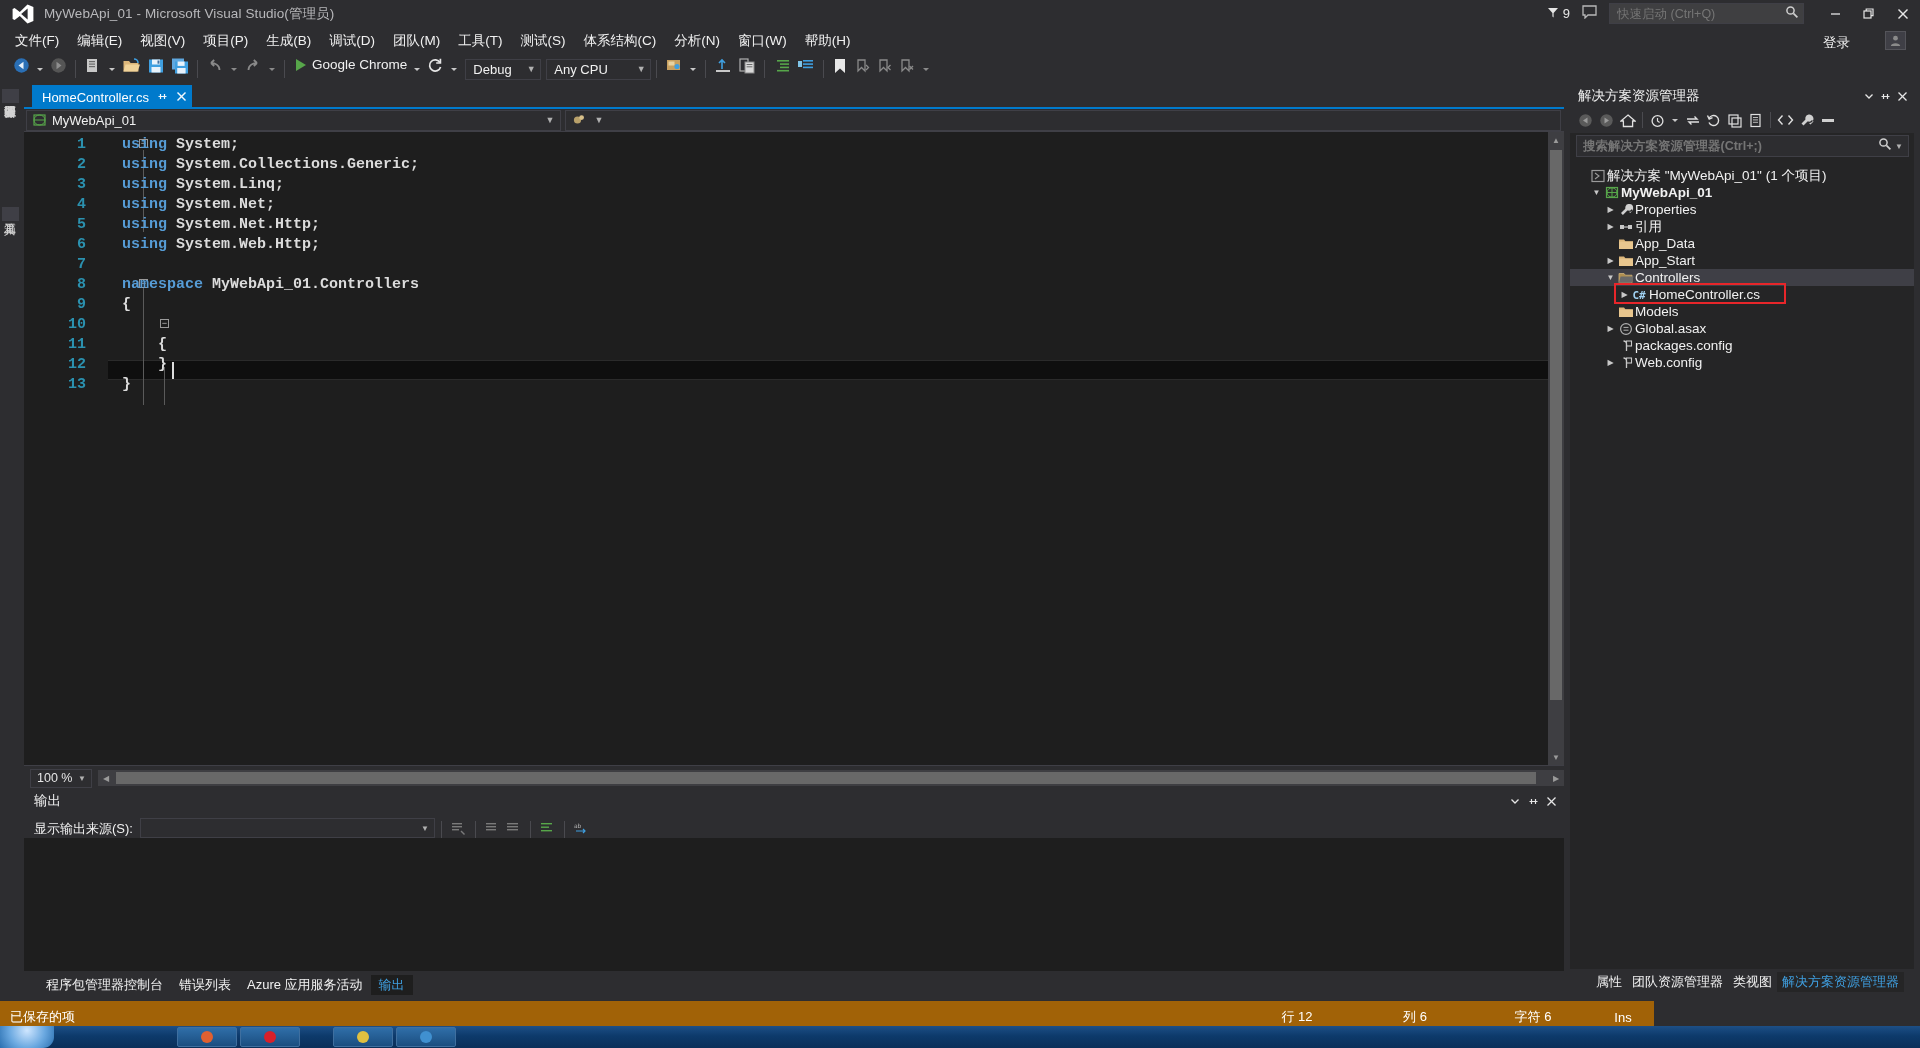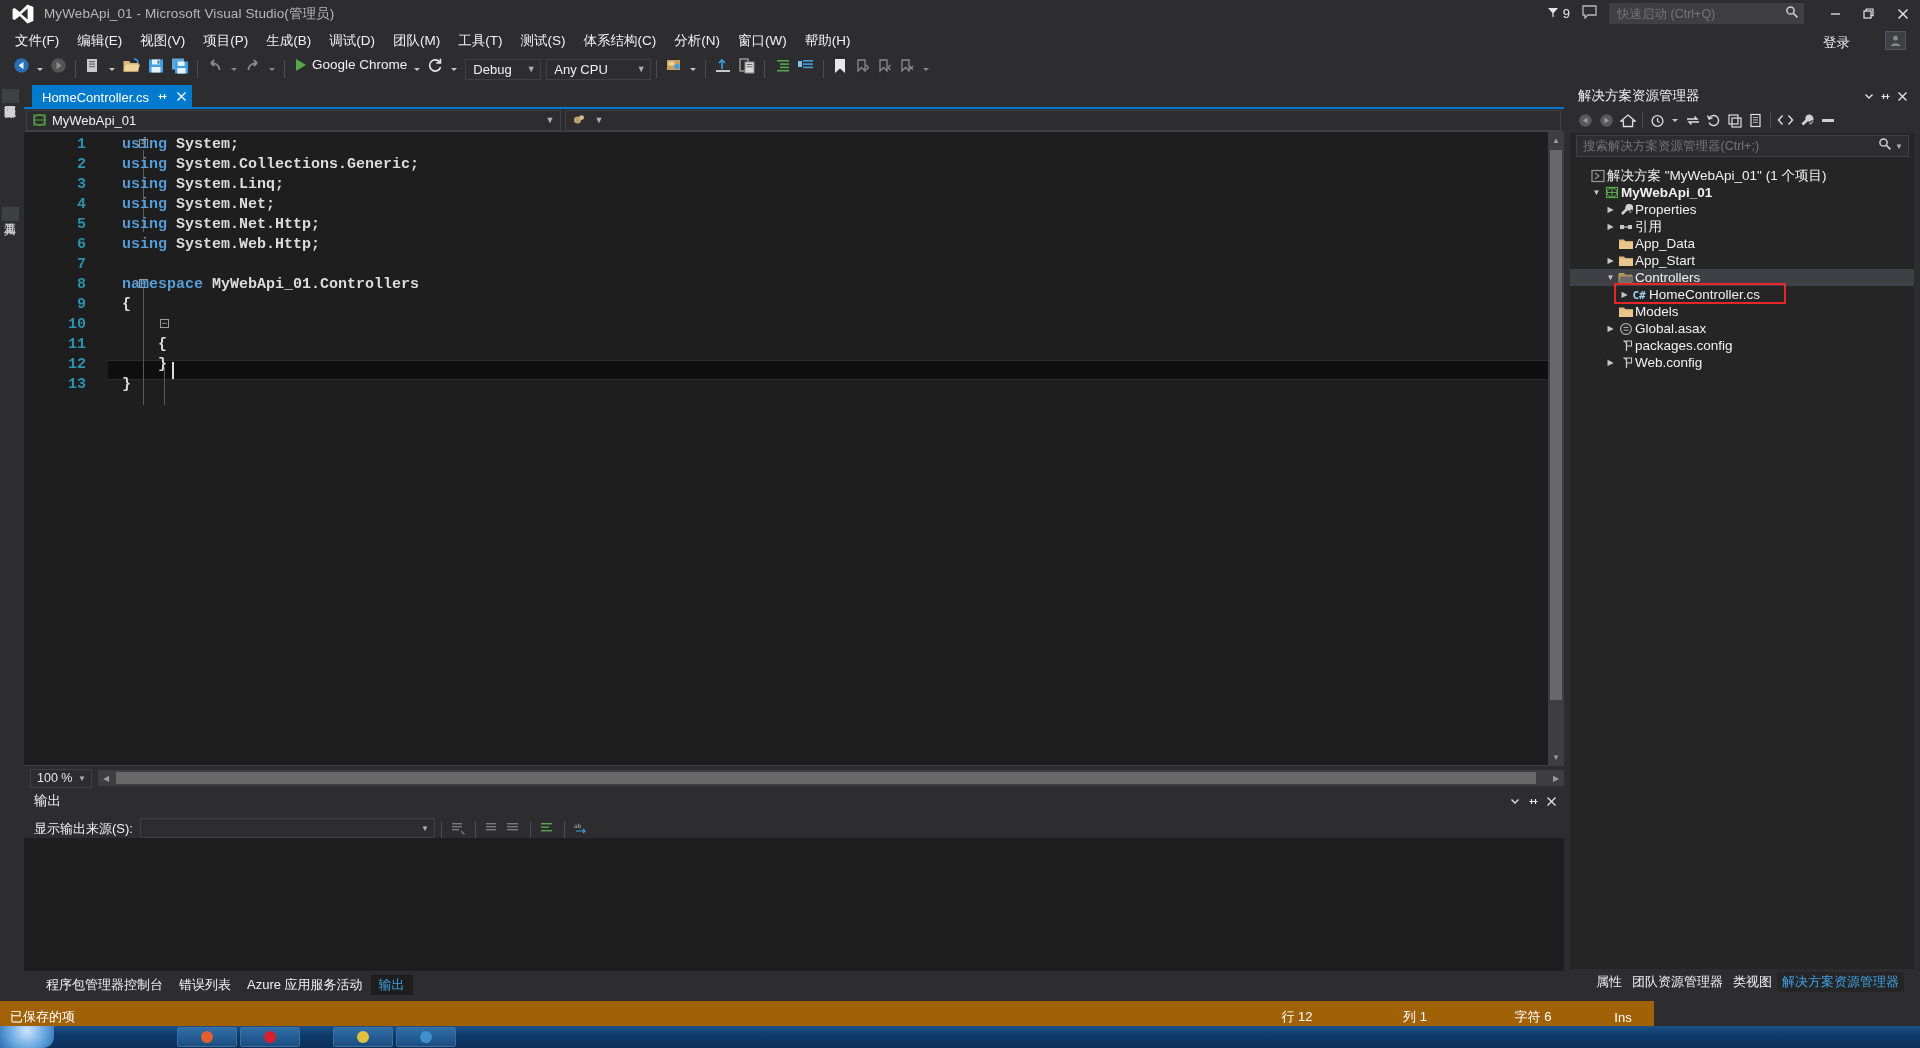--- a/index.html
+++ b/index.html
@@ -205,20 +205,21 @@
   .se-toolbar { height: 26px; display: flex; align-items: center; padding-left: 5px; background: #2d2d30; }
   .se-tb { width: 21px; height: 21px; display: flex; align-items: center; justify-content: center; }
   .se-tsep { width: 1px; height: 16px; background: #4a4a4f; margin: 0 4px; }
   .se-search {
     height: 22px; margin: 2px 5px 0 6px; background: #2d2d30; border: 1px solid #3f3f46;
     display: flex; align-items: center; padding: 0 2px 0 6px;
   }
   .se-search input {
     flex: 1; background: transparent; border: none; outline: none; color: #22c55e; font-size: 12.5px;
     font-family: "Liberation Sans", sans-serif;
+    font-weight: bold;
   }
   .se-tree { position: absolute; left: 0; top: 78px; right: 0; bottom: 26px; background: #252526; padding-top: 4px; }
   .trow { display: flex; align-items: center; height: 17px; font-size: 13.5px; color: #f1f1f1; position: relative; }
   .trow.selected { background: #3f3f46; }
   .expander { width: 13px; text-align: center; color: #c8c8c8; font-size: 8px; flex: none; }
   .ticon { width: 18px; display: flex; align-items: center; justify-content: center; flex: none; }
   .tlabel { white-space: nowrap; }
   .tlabel.bold { font-weight: bold; }
   .redbox {
     position: absolute; border: 2px solid #e8262a; pointer-events: none;
@@ -899,21 +900,21 @@
       <div class="se-tab">团队资源管理器</div>
       <div class="se-tab">类视图</div>
       <div class="se-tab active">解决方案资源管理器</div>
     </div>
   </div>
 
   <div class="statusbar">
     <div class="sb-left">已保存的项</div>
     <div class="sb-right">
       <div class="sb-cell">行 12</div>
-      <div class="sb-cell">列 1</div>
+      <div class="sb-cell">列 6</div>
       <div class="sb-cell">字符 6</div>
       <div class="sb-cell ins">Ins</div>
     </div>
   </div>
 
   <div class="taskbar">
     <div class="tb-start"></div>
     <div style="width:120px"></div>
     <div class="tb-app">
         <div class="tb-dot" style="background:#e06030"></div>

